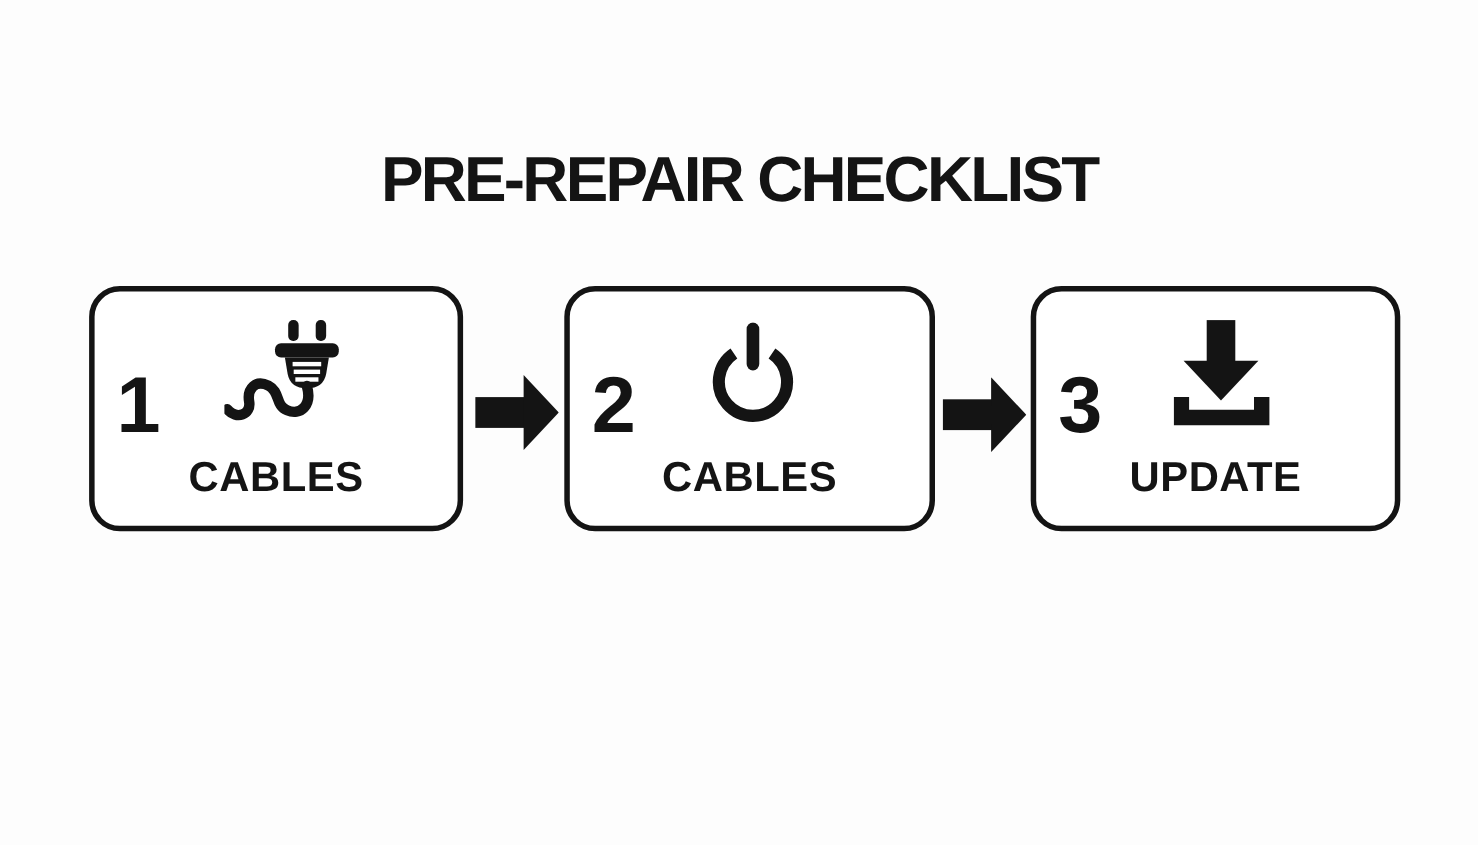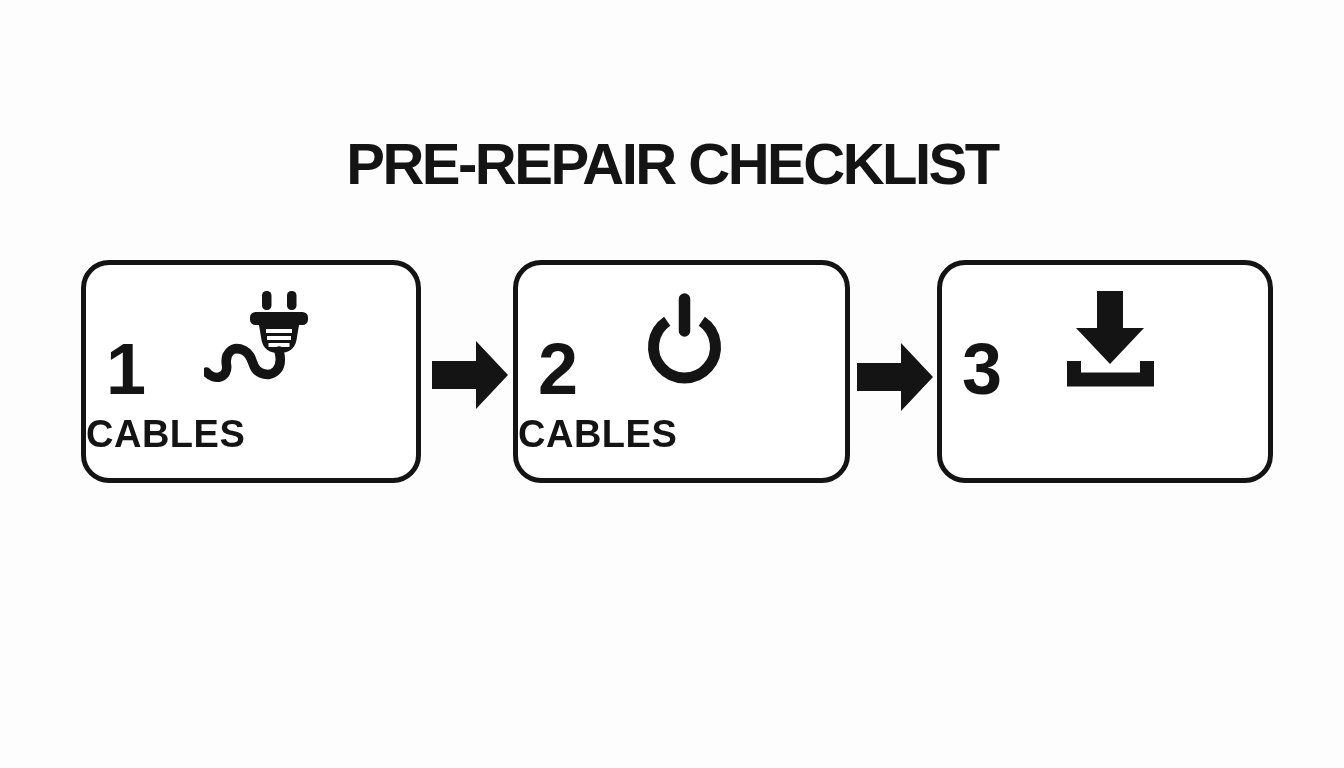--- a/index.html
+++ b/index.html
@@ -54,20 +54,21 @@
   }
   .step-icon { position: absolute; }
   .icon-plug     { left: 118px; top: 20px; width: 130px; height: 115px; }
   .icon-power    { left: 124px; top: 28px; width: 86px;  height: 92px;  }
   .icon-download { left: 125px; top: 25px; width: 88px;  height: 100px; }
   .step-label {
     position: absolute;
     left: 0;
     right: 0;
     top: 148px;
+    text-align: center;
     font-size: 38px;
     font-weight: 800;
     letter-spacing: 0.5px;
     color: #141414;
   }
   .arrow {
     position: absolute;
     width: 76px;
     height: 68px;
   }
@@ -128,15 +129,16 @@
 
   <section class="step-box box-3">
     <div class="step-number">3</div>
     <div class="step-icon icon-download">
       <svg viewBox="0 0 88 100" xmlns="http://www.w3.org/2000/svg" aria-hidden="true">
         <rect class="ink" x="30" y="1" width="26" height="39"></rect>
         <polygon class="ink" points="9,38 77,38 43,74"></polygon>
         <path class="ink-stroke" stroke-width="14" d="M 7 71 L 7 89.5 L 80 89.5 L 80 71"></path>
       </svg>
     </div>
+    <div class="step-label">UPDATE</div>
   </section>
 
 </div>
 
 </body></html>

